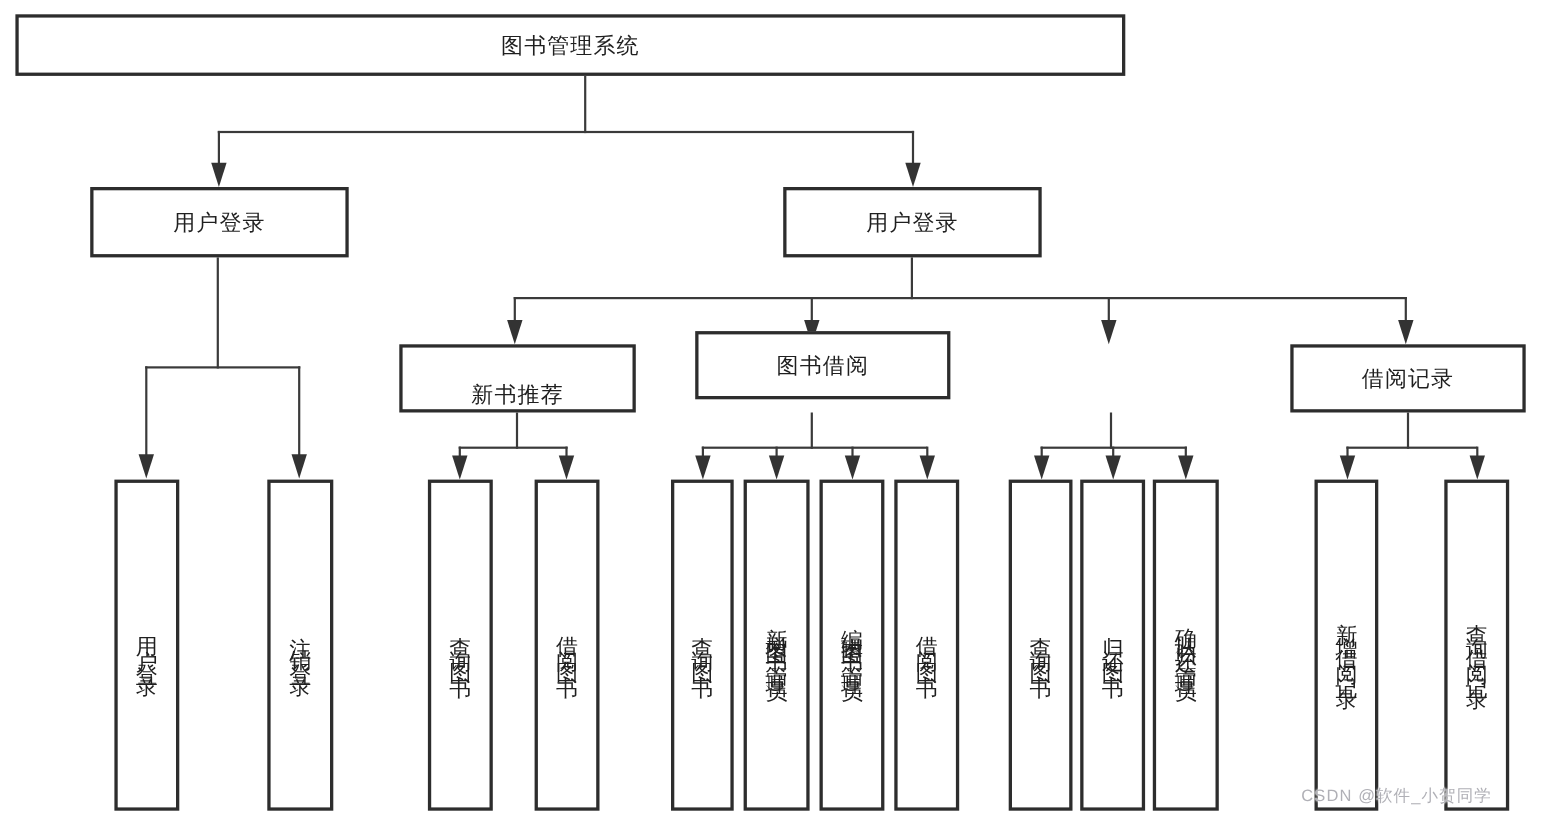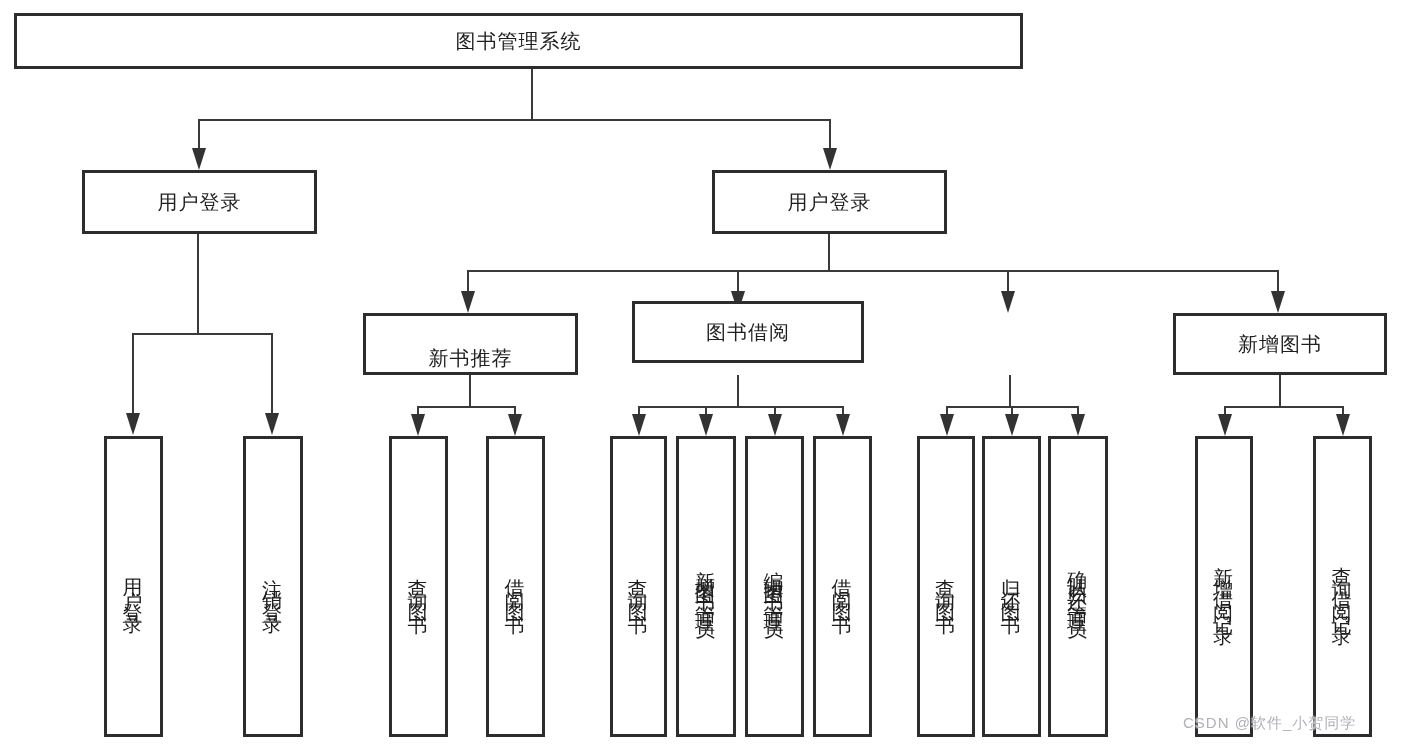--- a/index.html
+++ b/index.html
@@ -114,21 +114,21 @@
   <div class="vline" style="left:1277px; top:270px; height:22px;"></div>
   <div class="arrow" style="left:1271px; top:291px;"></div>
 
   <div class="box" style="left:363px; top:313px; width:215px; height:62px;align-items:flex-end;">
     <span>新书推荐</span>
   </div>
   <div class="box" style="left:632px; top:301px; width:232px; height:62px;">
     <span>图书借阅</span>
   </div>
   <div class="box" style="left:1173px; top:313px; width:214px; height:62px;">
-    <span>新增图书</span>
+    <span>借阅记录</span>
   </div>
 
   <div class="vline" style="left:469px; top:375px; height:33px;"></div>
   <div class="hline" style="left:417px; top:406px; width:99px;"></div>
   <div class="vline" style="left:417px; top:406px; height:10px;"></div>
   <div class="arrow" style="left:411px; top:414px;"></div>
   <div class="vline" style="left:514px; top:406px; height:10px;"></div>
   <div class="arrow" style="left:508px; top:414px;"></div>
   <div class="vbox" style="left:389px; top:436px; width:59px; height:301px;">
     <span class="vtext">查询图书</span>

